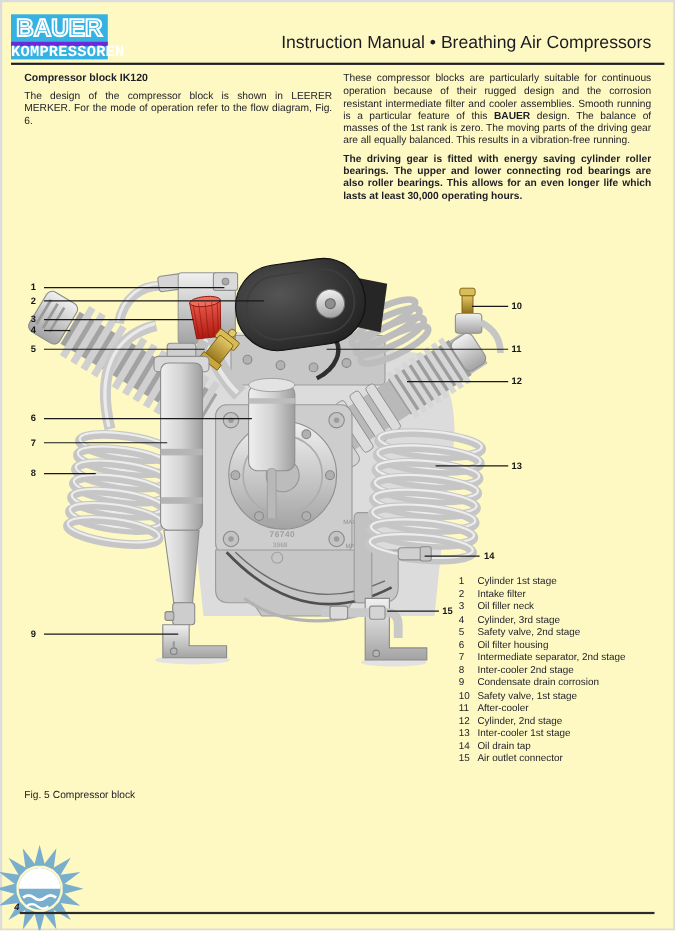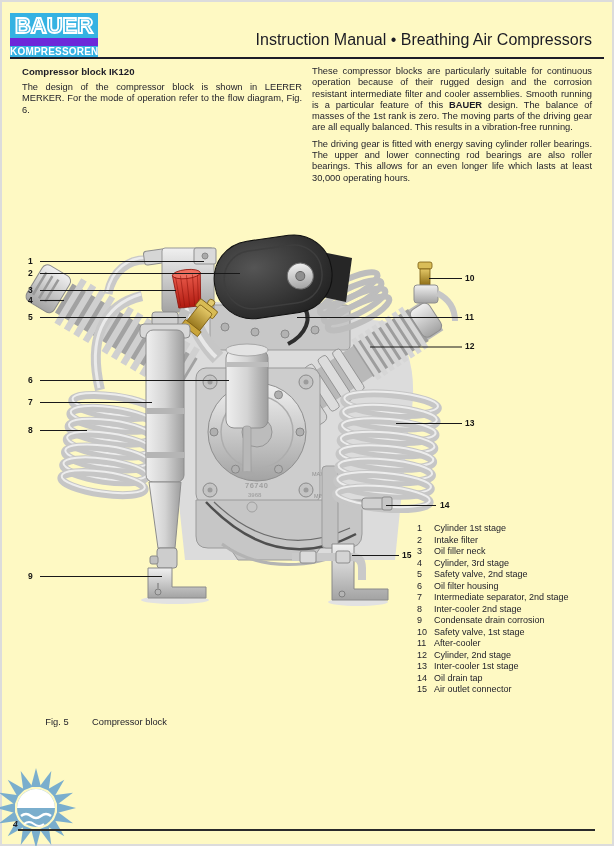--- a/index.html
+++ b/index.html
@@ -3,38 +3,38 @@
 <meta charset="utf-8">
 <style>
   html,body{margin:0;padding:0;background:#fff;}
   .page{position:relative;width:614px;height:846px;background:#fef9c3;overflow:hidden;
         font-family:"Liberation Sans",sans-serif;color:#1d1d27;
         box-shadow:inset 0 0 0 2px #dcdcdc;}
   
   .logo{position:absolute;left:10px;top:13px;width:88px;background:#35b2e2;box-sizing:border-box;padding:1px 0 0;}
   .logo-main{font-weight:bold;font-size:22px;line-height:24px;text-align:center;letter-spacing:0;
              color:#35b2e2;-webkit-text-stroke:1.8px #ffffff;}
-  .logo-sub{border-top:8px solid #6d28d9;color:#fff;font-weight:bold;font-size:10px;line-height:12px;
-            text-align:center;letter-spacing:.2px;}
+  .logo-sub{border-top:4px solid #6d28d9;color:#fff;font-weight:bold;font-size:14px;line-height:12px;
+            text-align:center;letter-spacing:.2px;font-family:Liberation Mono, monospace;}
   .hdr-title{position:absolute;top:31px;right:22px;font-size:16px;font-weight:normal;color:#1b1b24;}
   .hdr-rule{position:absolute;left:10px;top:57px;width:594px;height:2px;background:#1d1d27;}
   
   .col{position:absolute;top:66px;width:280px;}
   .col-left{left:22px;} .col-right{left:312px;}
   .col h3{margin:0 0 5px;font-size:9.6px;font-weight:bold;}
   .col p{margin:0 0 5px;font-size:9.3px;line-height:11.3px;text-align:justify;}
-  .col p.gap-big{}
+  .col p.gap-big{font-weight:bold;}
   
   .fig-svg{position:absolute;left:0;top:230px;}
   .co{position:absolute;font-size:8.5px;font-weight:bold;line-height:9px;color:#151515;}
   .legend{position:absolute;left:417px;top:523px;font-size:9px;line-height:11.5px;color:#1d1d27;}
   .lg-row{display:flex;}
   .lg-num{width:17px;flex:none;}
   .caption{position:absolute;left:22px;top:717px;font-size:9.3px;display:flex;}
-  .cap-label{width:70px;flex:none;text-align:center;}
+  .cap-label{width:26px;flex:none;}
   
   .foot-rule{position:absolute;left:18px;top:829px;width:577px;height:2px;background:#2a2a2a;z-index:6;}
   .page-num{position:absolute;left:13px;top:819px;font-size:8.5px;font-weight:bold;font-style:italic;z-index:7;}
   
   .wm{position:absolute;left:0;top:756px;width:614px;height:90px;z-index:5;}
   .wm-sun{position:absolute;left:-12px;top:4px;}
 </style>
 </head>
 <body>
 

